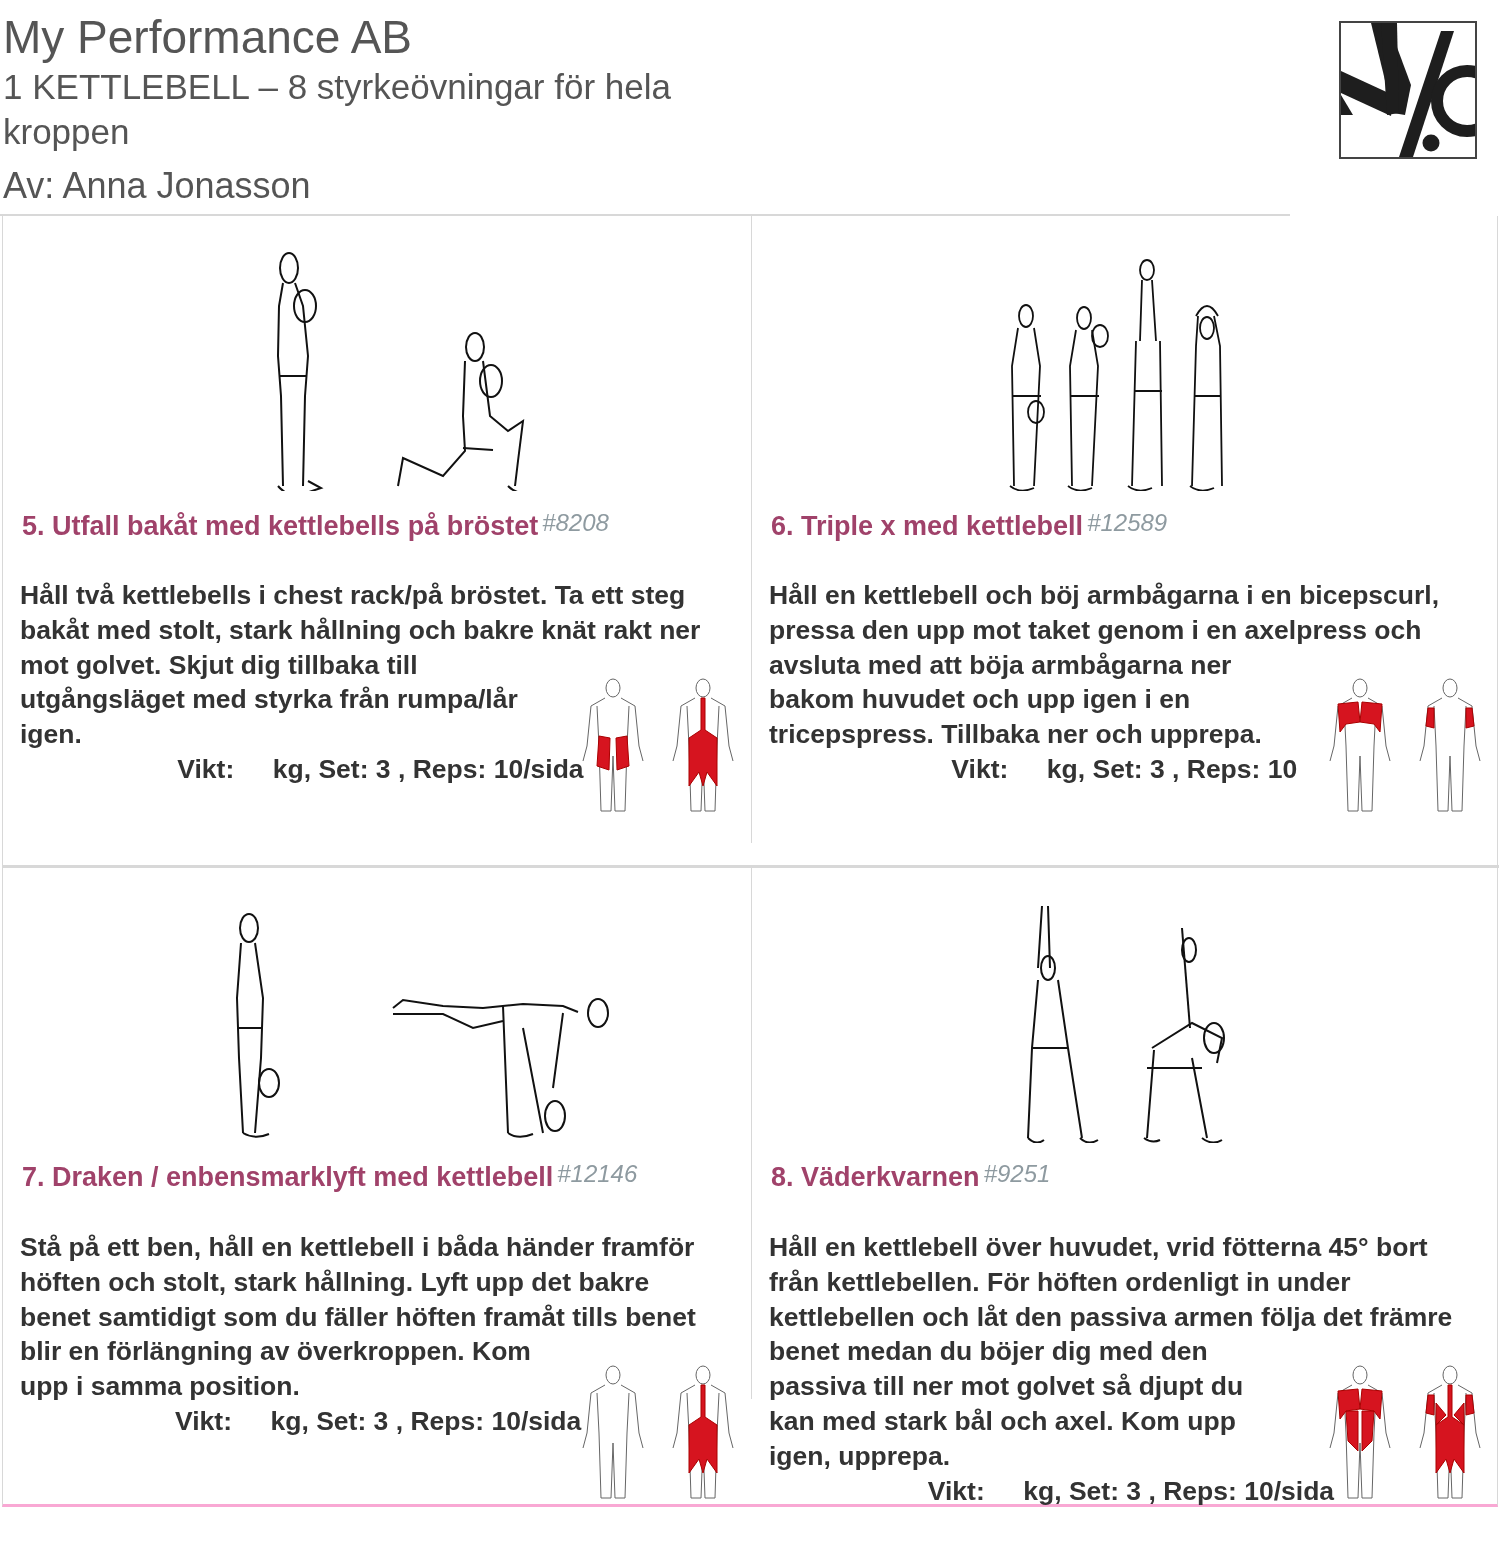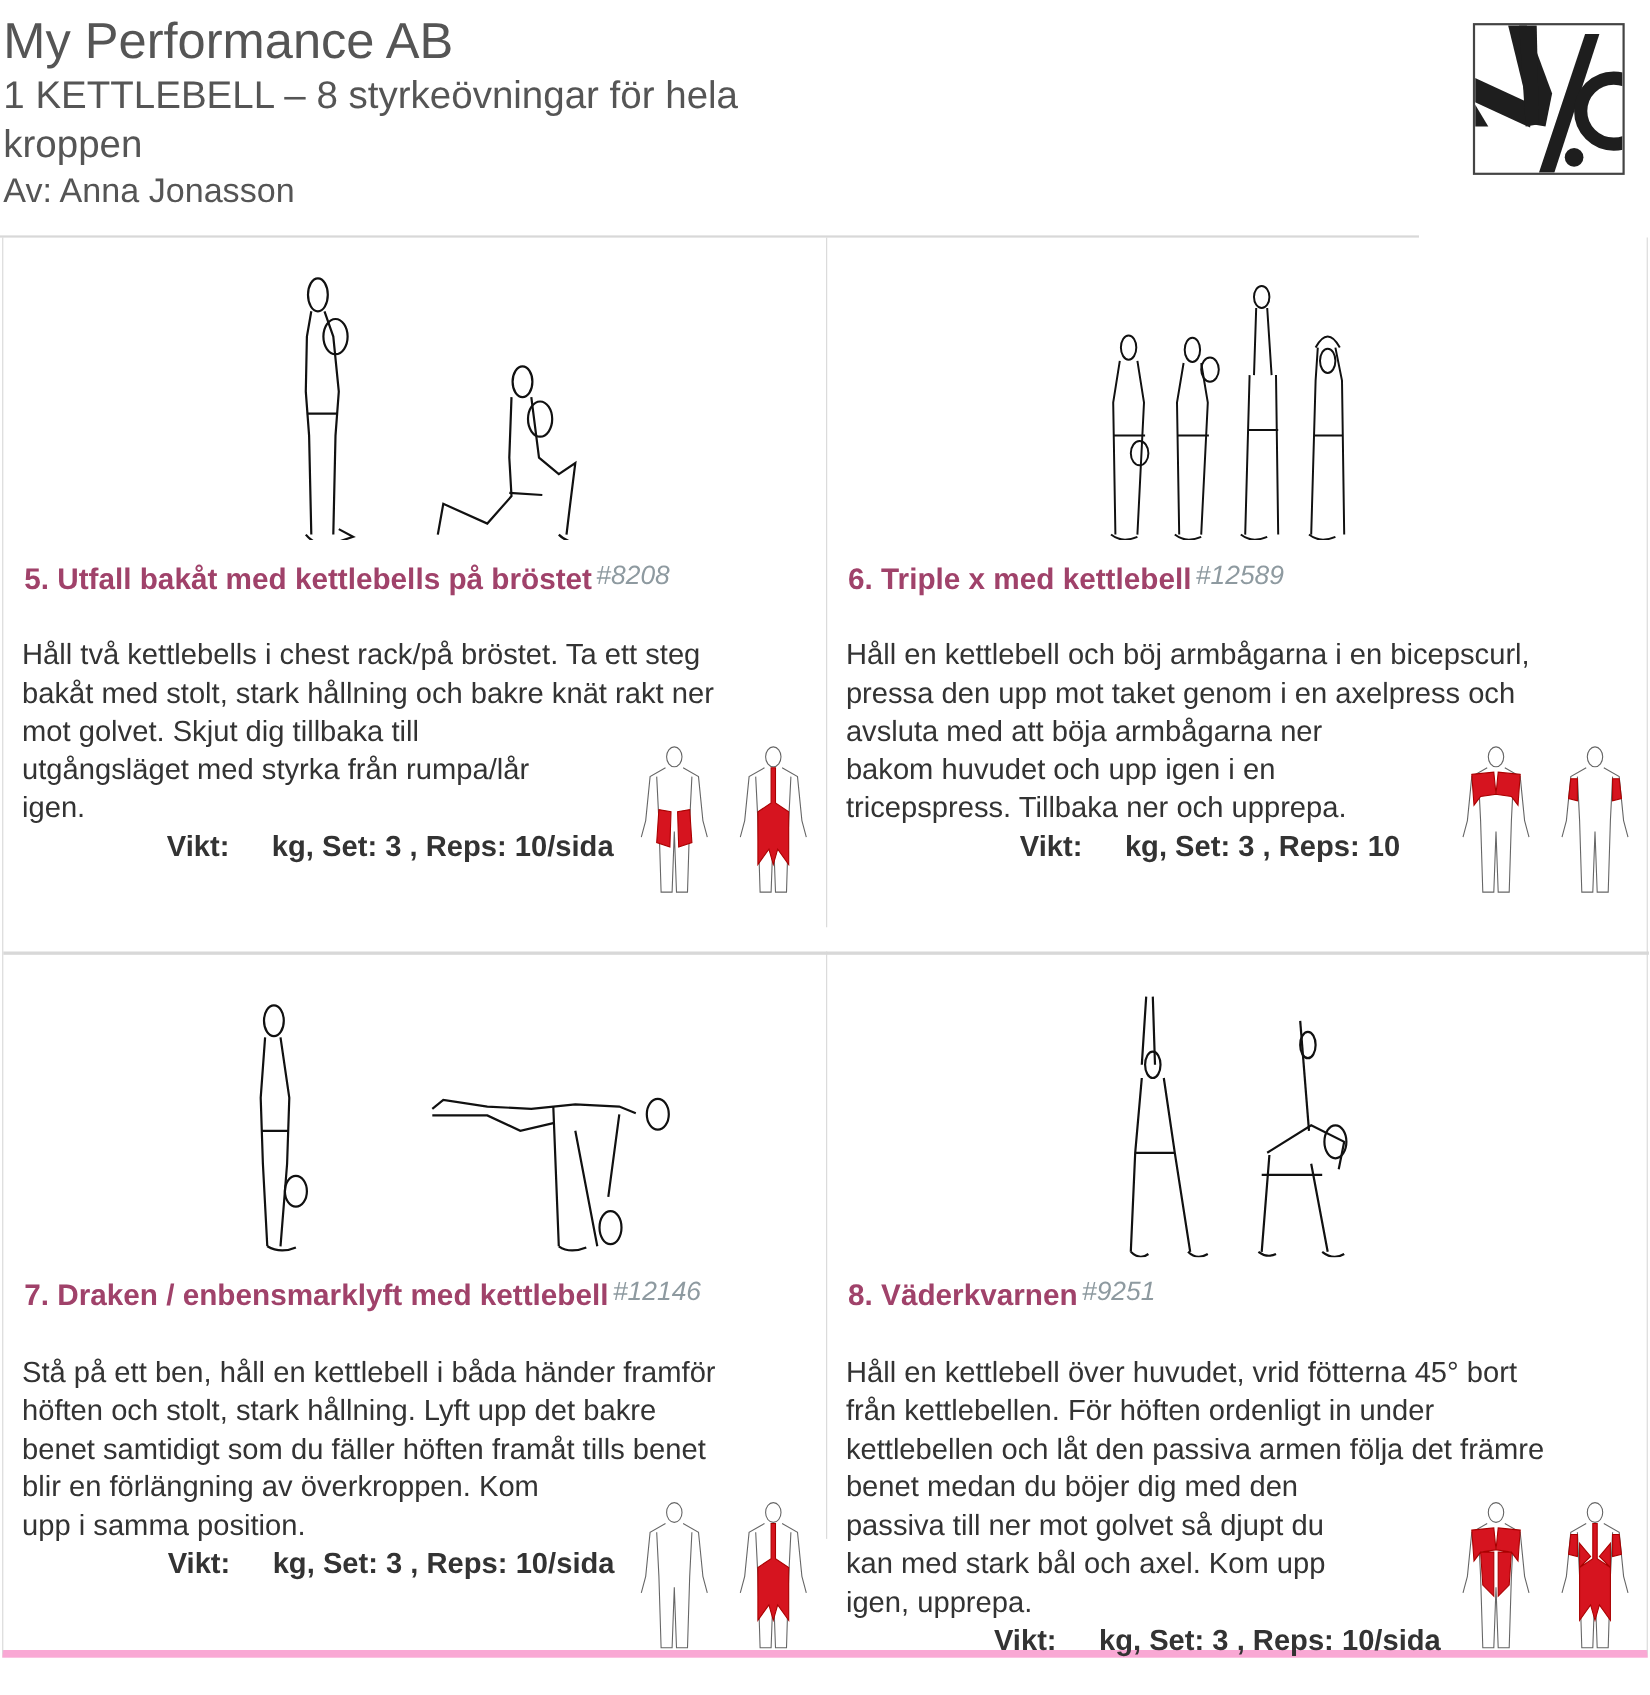--- a/index.html
+++ b/index.html
@@ -2,43 +2,43 @@
 <html><head>
 <meta charset="utf-8">
 <style>
   * { box-sizing: border-box; margin: 0; padding: 0; }
   html, body { width: 1500px; height: 1541px; background: #ffffff; overflow: hidden; }
   body { font-family: "Liberation Sans", sans-serif; color: #333333; position: relative; }
 
   .header { position: absolute; left: 3px; top: 10px; width: 1000px; }
   .brand { font-size: 46px; color: #555555; line-height: 54px; }
   .subtitle { font-size: 35px; color: #555555; line-height: 45px; width: 760px; }
-  .author { font-size: 31px; color: #555555; line-height: 40px; margin-top: 0px; }
+  .author { font-size: 36px; color: #555555; line-height: 40px; margin-top: 12px; }
 
   .logo { position: absolute; left: 1339px; top: 21px; width: 138px; height: 138px; border: 2px solid #444; background: #fff; overflow: hidden; }
 
   .top-rule { position: absolute; left: 0; top: 214px; width: 1290px; height: 2px; background: #d8d8d8; }
 
-  .grid { position: absolute; left: 2px; top: 216px; width: 1496px; height: 1291px; border-left: 1px solid #d8d8d8; border-right: 1px solid #d8d8d8; border-bottom: 7px solid #f9a8d4; }
+  .grid { position: absolute; left: 2px; top: 216px; width: 1496px; height: 1291px; border-left: 1px solid #d8d8d8; border-right: 1px solid #d8d8d8; border-bottom: 3px solid #f9a8d4; }
   .cell { position: absolute; width: 748px; }
   .cell.c0 { left: 0; }
   .cell.c1 { left: 748px; border-left: 1px solid #d8d8d8; }
   .cell.r0 { top: 0; height: 627px; }
   .cell.r1 { top: 649px; height: 534px; border-top: 3px solid #d8d8d8; }
 
   .illus { position: absolute; left: 0; top: 20px; width: 100%; height: 255px; }
   .ex-title { position: absolute; left: 19px; font-size: 27px; font-weight: bold; color: #a0426a; white-space: nowrap; }
   .ex-title .num { font-weight: normal; font-style: italic; color: #8e9aa0; font-size: 24px; margin-left: 4px; position: relative; top: -4px; }
   .r0 .ex-title { top: 295px; }
   .r1 .ex-title { top: 294px; }
 
   .desc { position: absolute; left: 17px; font-size: 26.5px; line-height: 34.8px; color: #333; }
   .r0 .desc { top: 362px; }
   .r1 .desc { top: 362px; }
-  .desc .line { display: block; white-space: nowrap; }
+  .desc .line { display: block; white-space: nowrap; font-weight: bold; }
   .dose { font-weight: bold; display: block; white-space: nowrap; text-align: center; }
   .dose .vikt { display: inline-block; width: 136px; padding-left: 2px; }
 
   .muscles { position: absolute; width: 170px; height: 140px; }
   .r0 .muscles { left: 570px; top: 460px; }
   .c1.r0 .muscles { left: 568px; top: 460px; }
   .r1 .muscles { left: 570px; top: 495px; }
   .c1.r1 .muscles { left: 568px; top: 495px; }
 </style>
 </head>

